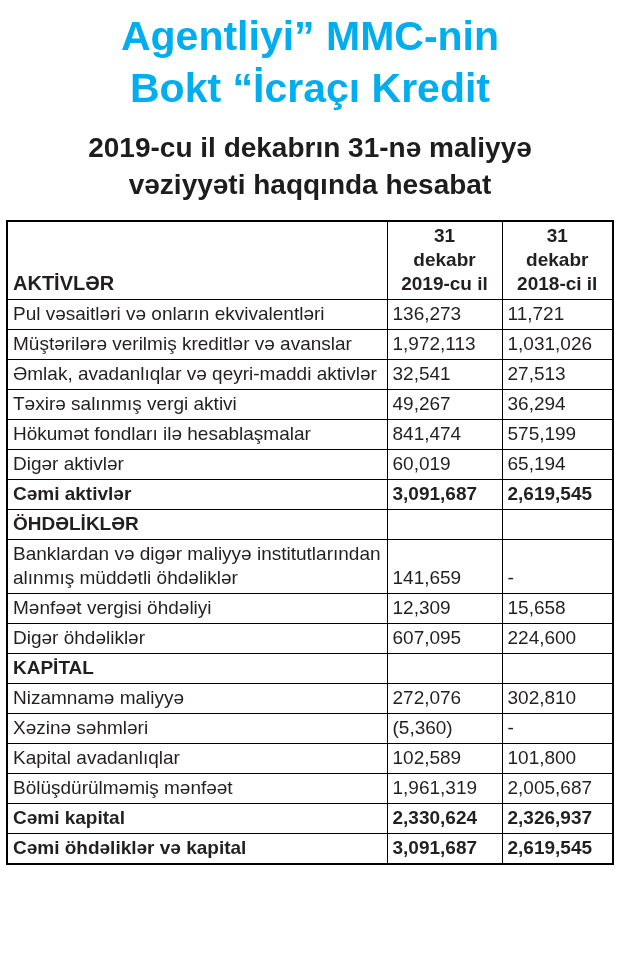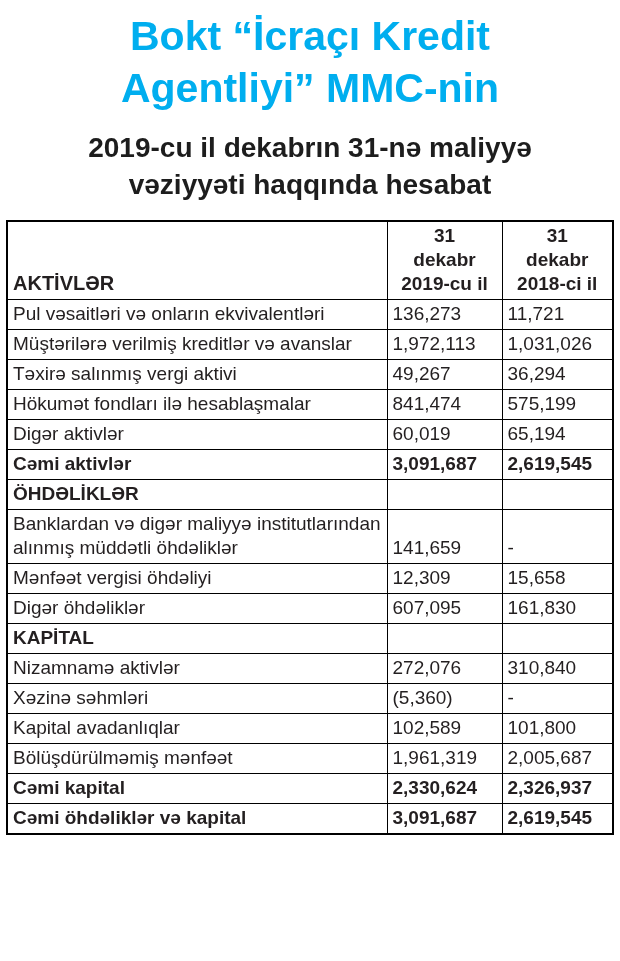--- a/index.html
+++ b/index.html
@@ -65,22 +65,22 @@
   }
   .row-bold td, .row-section td { font-weight: 700; }
   td.num { vertical-align: bottom; }
 </style>
 </head>
 <body>
 
 <div class="page">
 
   <h1 class="title" style="color: rgb(0, 174, 239);">
+    <span class="line">Agentliyi” MMC-nin</span>
     <span class="line">Bokt “İcraçı Kredit</span>
-    <span class="line">Agentliyi” MMC-nin</span>
   </h1>
 
   <h2 class="subtitle">
     <span class="line">2019-cu il dekabrın 31-nə maliyyə</span>
     <span class="line">vəziyyəti haqqında hesabat</span>
   </h2>
 
   <table class="fin-table">
     <colgroup>
       <col class="c1">
@@ -107,20 +107,25 @@
           <td>Pul vəsaitləri və onların ekvivalentləri</td>
           <td class="num">136,273</td>
           <td class="num">11,721</td>
         </tr>
         <tr class="row-normal">
           <td>Müştərilərə verilmiş kreditlər və avanslar</td>
           <td class="num">1,972,113</td>
           <td class="num">1,031,026</td>
         </tr>
         <tr class="row-normal">
+          <td>Əmlak, avadanlıqlar və qeyri-maddi aktivlər</td>
+          <td class="num">32,541</td>
+          <td class="num">27,513</td>
+        </tr>
+        <tr class="row-normal">
           <td>Təxirə salınmış vergi aktivi</td>
           <td class="num">49,267</td>
           <td class="num">36,294</td>
         </tr>
         <tr class="row-normal">
           <td>Hökumət fondları ilə hesablaşmalar</td>
           <td class="num">841,474</td>
           <td class="num">575,199</td>
         </tr>
         <tr class="row-normal">
@@ -144,31 +149,31 @@
           <td class="num">-</td>
         </tr>
         <tr class="row-normal">
           <td>Mənfəət vergisi öhdəliyi</td>
           <td class="num">12,309</td>
           <td class="num">15,658</td>
         </tr>
         <tr class="row-normal">
           <td>Digər öhdəliklər</td>
           <td class="num">607,095</td>
-          <td class="num">161,830</td>
+          <td class="num">224,600</td>
         </tr>
         <tr class="row-section">
           <td>KAPİTAL</td>
           <td class="num"></td>
           <td class="num"></td>
         </tr>
         <tr class="row-normal">
-          <td>Nizamnamə aktivlər</td>
+          <td>Nizamnamə maliyyə</td>
           <td class="num">272,076</td>
-          <td class="num">310,840</td>
+          <td class="num">302,810</td>
         </tr>
         <tr class="row-normal">
           <td>Xəzinə səhmləri</td>
           <td class="num">(5,360)</td>
           <td class="num">-</td>
         </tr>
         <tr class="row-normal">
           <td>Kapital avadanlıqlar</td>
           <td class="num">102,589</td>
           <td class="num">101,800</td>

